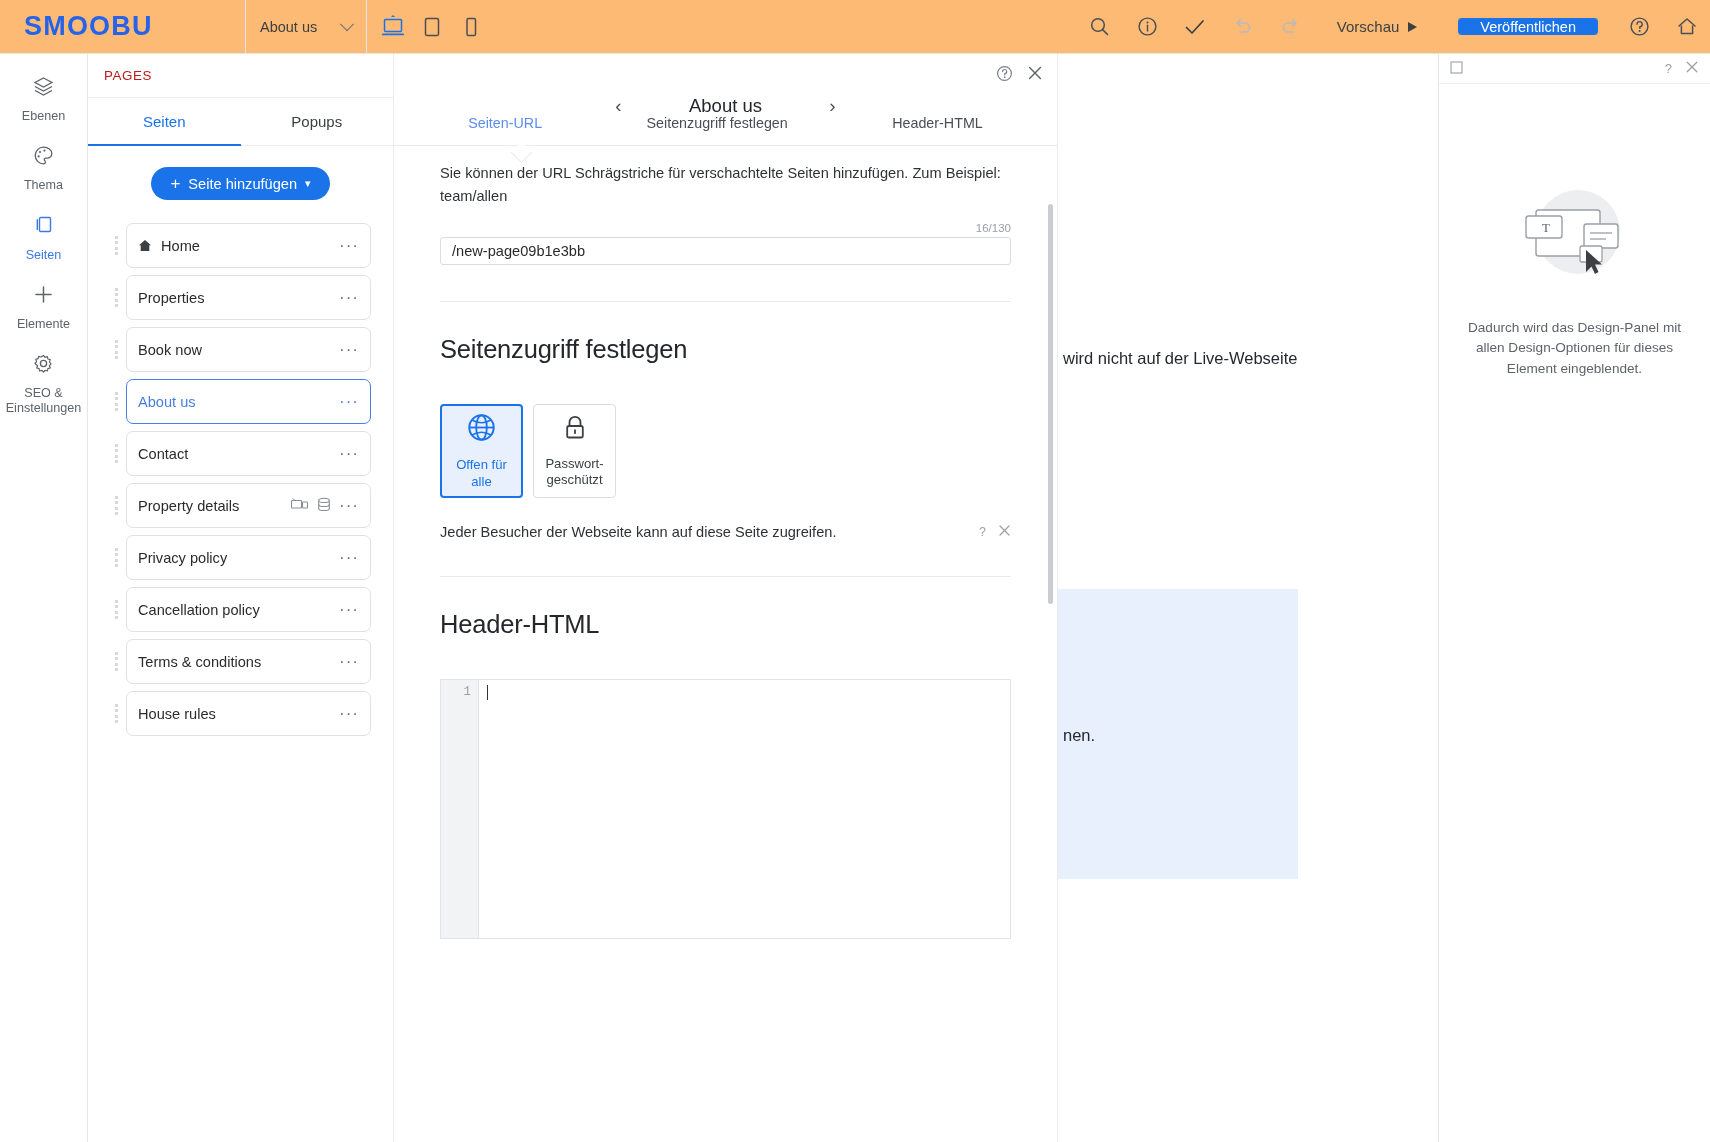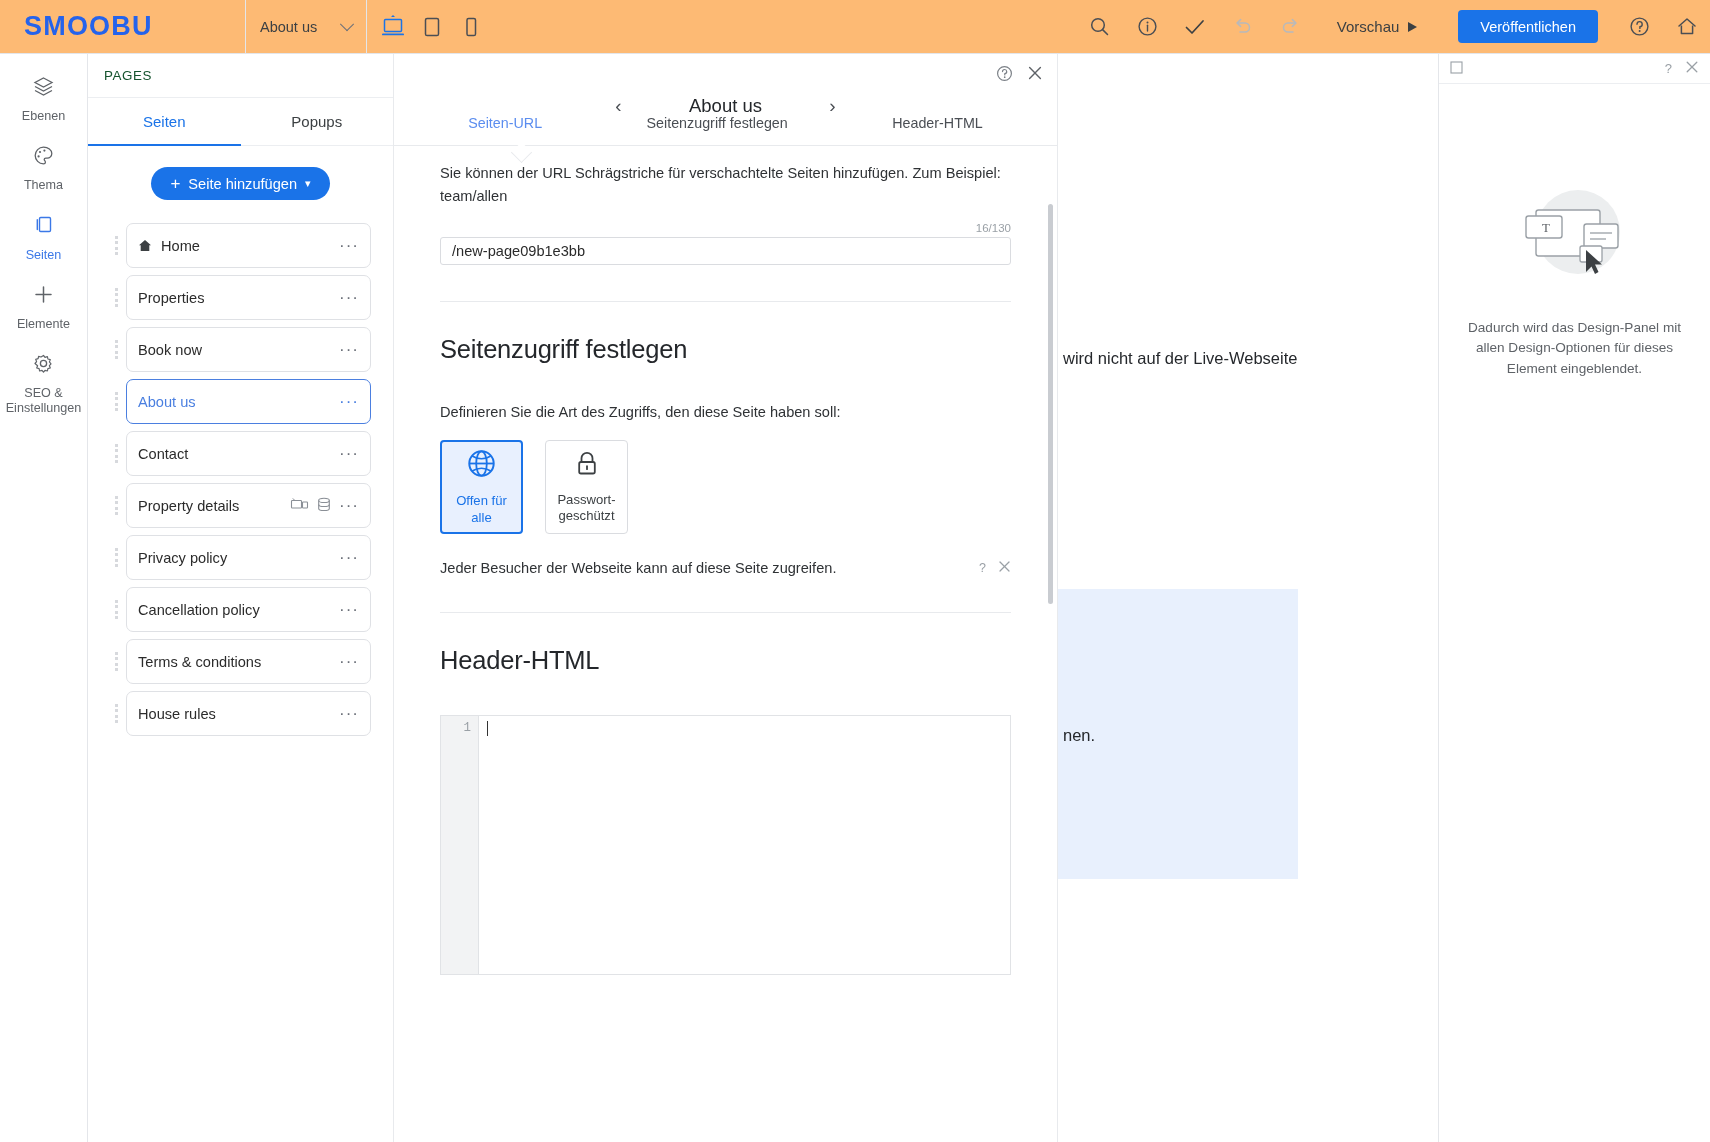--- a/index.html
+++ b/index.html
@@ -44,21 +44,21 @@
     width: 47px; height: 54px; display: flex; align-items: center; justify-content: center; cursor: pointer;
   }
   .vorschau {
     display: flex; align-items: center; gap: 9px; padding: 0 22px; cursor: pointer;
     font-size: 15px; color: #3c4043;
   }
   .play-tri { width: 0; height: 0; border-left: 9px solid #3c4043; border-top: 5.5px solid transparent; border-bottom: 5.5px solid transparent; }
   .publish-wrap { display: flex; align-items: center; padding: 0 18px; }
   .publish {
     background: #1a73e8; color: #fff; border: none; border-radius: 4px;
-    height: 33px; padding: 0 22px; font-size: 14.5px; font-family: inherit;
+    height: 17px; padding: 0 22px; font-size: 14.5px; font-family: inherit;
     font-weight: 500; cursor: pointer;
   }
   .right-icons { display: flex; align-items: center; }
 
   
   .rail {
     position: absolute; top: 54px; left: 0; width: 88px; bottom: 0;
     background: #fff; border-right: 1px solid #e4e6ea; padding-top: 10px; z-index: 30;
   }
   .rail-item {
@@ -85,21 +85,21 @@
   }
 
   
   .pages-panel {
     position: absolute; top: 54px; left: 88px; width: 306px; bottom: 0;
     background: #fff; border-right: 1px solid #e4e6ea; z-index: 33;
     display: flex; flex-direction: column;
   }
   .pages-head {
     height: 44px; display: flex; align-items: center; padding: 0 16px;
-    font-size: 13.4px; letter-spacing: .6px; color: #14532d; border-bottom: 1px solid #eceef1;
+    font-size: 13.4px; letter-spacing: .6px; color: #b91c1c; border-bottom: 1px solid #eceef1;
   }
   .tabs-row { display: flex; border-bottom: 1px solid #eceef1; height: 48px; }
   .ptab {
     flex: 1; display: flex; align-items: center; justify-content: center;
     font-size: 15px; color: #3c4043; cursor: pointer; position: relative;
   }
   .ptab.active { color: #1a73e8; }
   .ptab.active::after {
     content: ''; position: absolute; bottom: -1px; left: 0; right: 0; height: 2px; background: #1a73e8;
   }
@@ -171,21 +171,21 @@
   .url-counter {
     font-size: 11.5px; color: #9aa0a6; text-align: right; margin-top: 14px; margin-bottom: 3px;
   }
   .url-input {
     width: 100%; height: 28px; border: 1px solid #dadce0; border-radius: 3px;
     padding: 0 11px; font-size: 14.6px; font-family: inherit; color: #2b2b2b; outline: none;
   }
   .hr { height: 1px; background: #e8eaed; margin: 36px 0 0 0; }
   .sec-title { font-size: 25.5px; font-weight: normal; color: #24272b; margin: 33px 0 40px 0; letter-spacing: -.2px; }
   .lbl-text { font-size: 14.6px; color: #2f3235; margin-bottom: 20px; }
-  .choice-row { display: flex; gap: 22px; }
+  .choice-row { display: flex; gap: 10px; }
   .choice {
     width: 83px; height: 94px; border: 1px solid #dadce0; border-radius: 4px;
     display: flex; flex-direction: column; align-items: center; justify-content: center; gap: 10px;
     cursor: pointer; background: #fff; padding: 0 4px;
   }
   .choice.active { border: 2px solid #1a73e8; background: #e8f0fe; }
   .choice .ctxt { font-size: 13.1px; color: #3c4043; text-align: center; line-height: 1.25; }
   .choice.active .ctxt { color: #1a73e8; }
   .note-row { display: flex; align-items: flex-start; margin-top: 26px; }
   .note-row .nt { flex: 1; font-size: 14.6px; color: #2f3235; }
@@ -597,21 +597,20 @@
       <div class="scroll-area">
 
         <div class="para">Sie können der URL Schrägstriche für verschachtelte Seiten hinzufügen. Zum Beispiel: team/allen</div>
 
         <div class="url-counter">16/130</div>
         <input class="url-input" type="text" value="/new-page09b1e3bb" style="">
 
         <div class="hr"></div>
 
         <div class="sec-title">Seitenzugriff festlegen</div>
-        <div class="lbl-text">Definieren Sie die Art des Zugriffs, den diese Seite haben soll:</div>
 
         <div class="choice-row">
           <div class="choice active">
             <span>
               <svg width="31" height="31" viewBox="0 0 31 31">
                 <circle cx="15.5" cy="15.5" r="12.2" fill="none" stroke="#1a73e8" stroke-width="2"></circle>
                 <ellipse cx="15.5" cy="15.5" rx="5.3" ry="12.2" fill="none" stroke="#1a73e8" stroke-width="1.8"></ellipse>
                 <line x1="3.3" y1="15.5" x2="27.7" y2="15.5" stroke="#1a73e8" stroke-width="1.8"></line>
                 <path d="M6.2 8 A17 17 0 0 0 24.8 8" fill="none" stroke="#1a73e8" stroke-width="1.6"></path>
                 <path d="M6.2 23 A17 17 0 0 1 24.8 23" fill="none" stroke="#1a73e8" stroke-width="1.6"></path>

